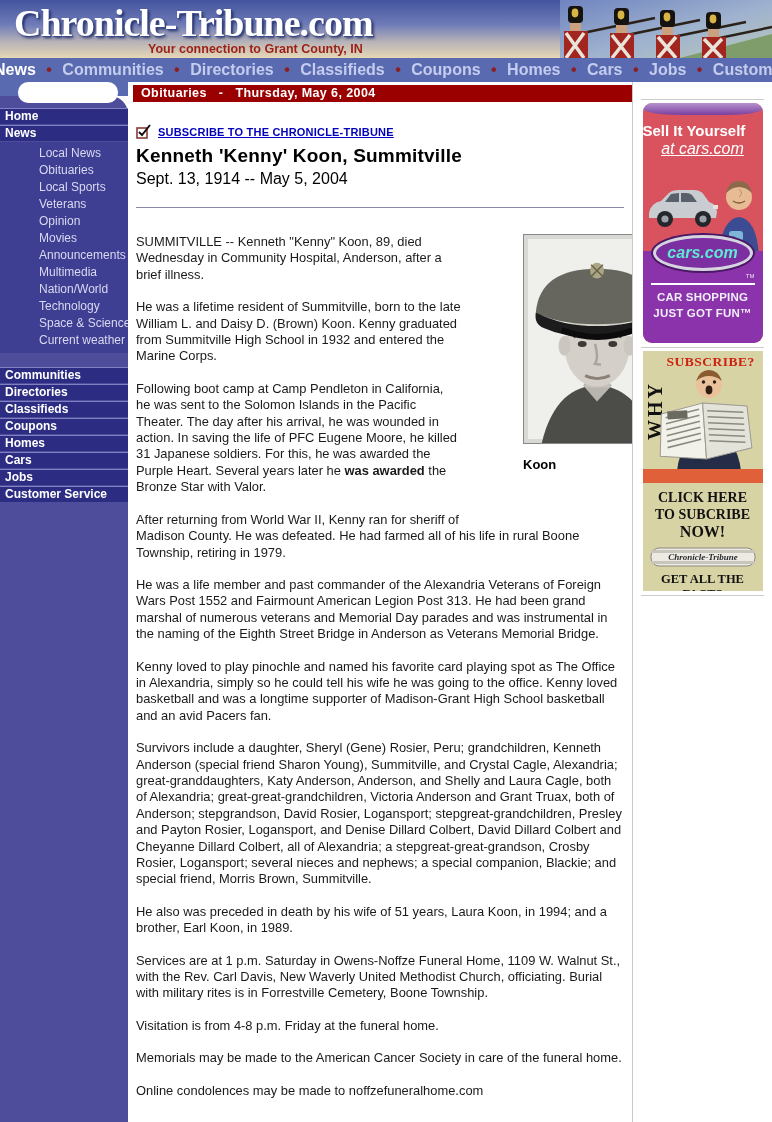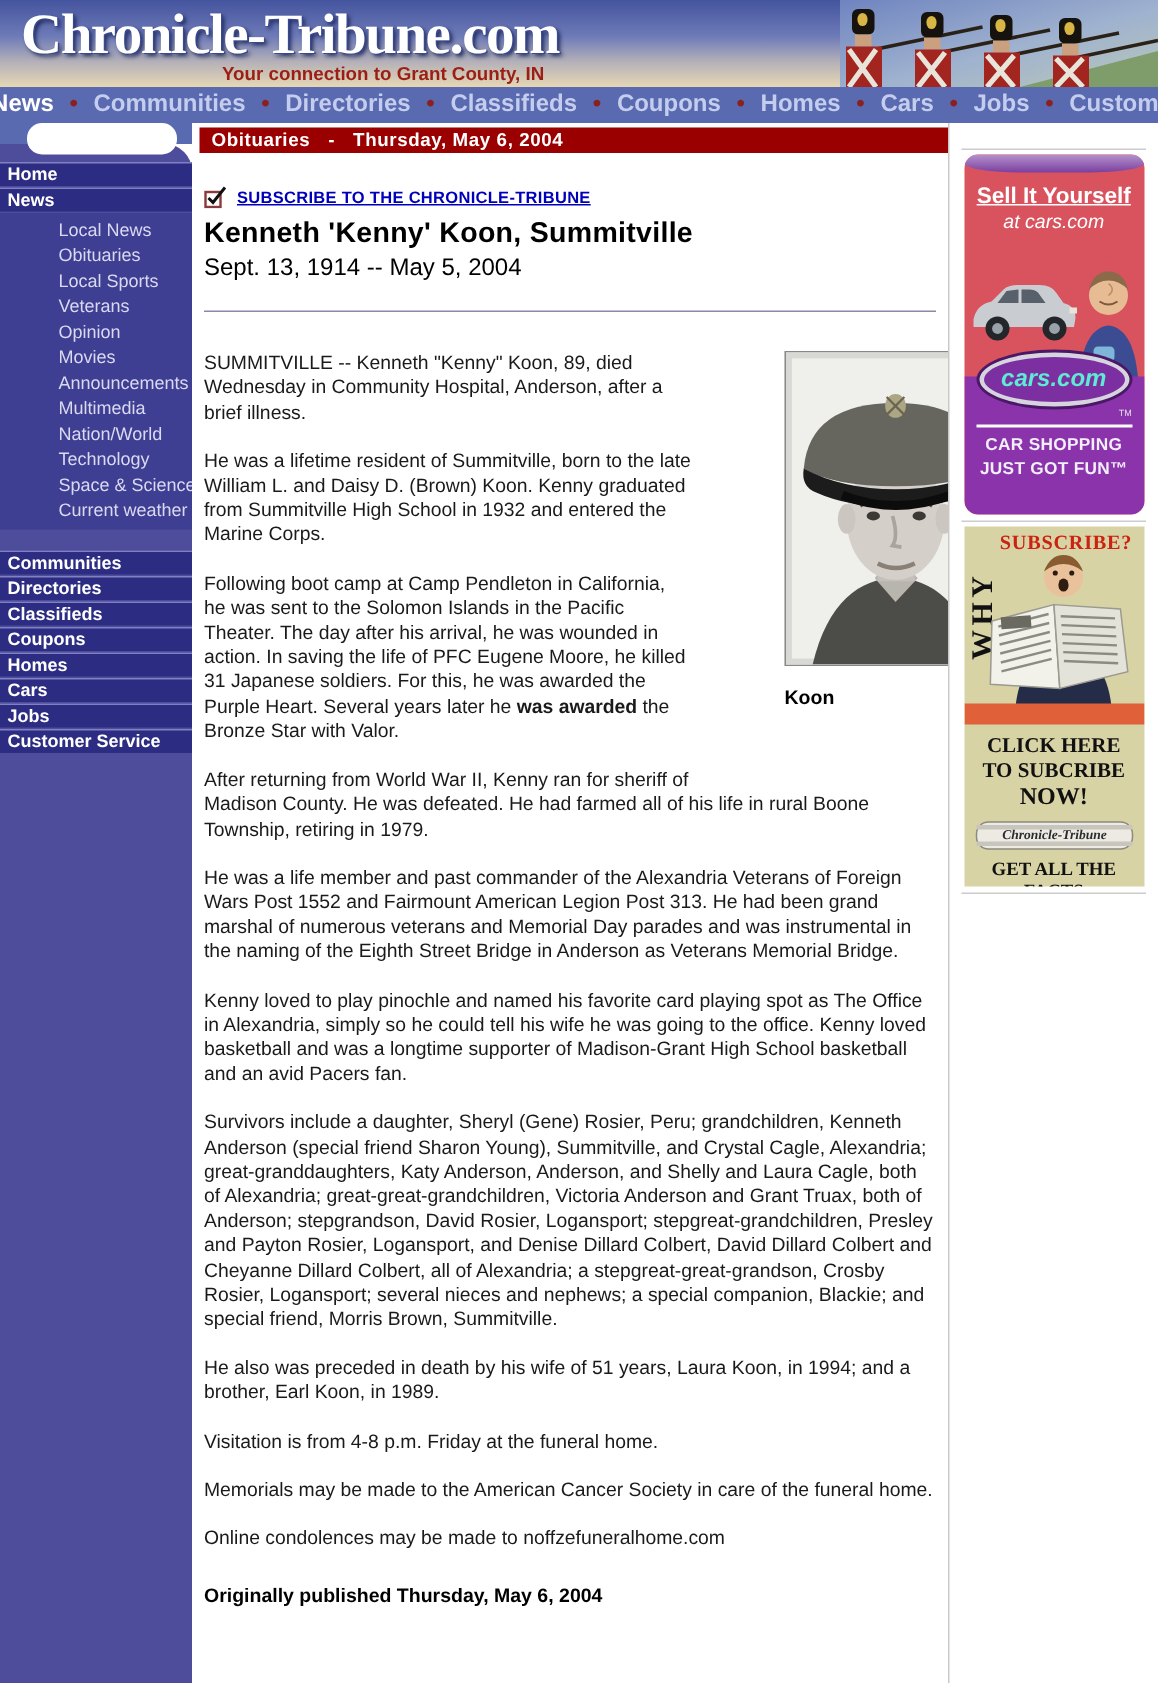--- a/index.html
+++ b/index.html
@@ -93,22 +93,22 @@
   .rail {
     position:absolute; left:632px; top:0; width:140px; height:100%;
     background:#fff; border-left:1px solid #c9c9c9;
   }
   .rail-rule { border:none; border-top:1px solid #ccc; margin:0 8px; }
   .ad { width:120px; margin:3px auto 4px auto; position:relative; overflow:hidden; cursor:pointer; }
 
   
   .ad-cars { height:240px; border-radius:9px; background:var(--adpink,#d9535f); }
   .ad-cars .top-arc { height:12px; background:linear-gradient(180deg,#b592cc,#7a3fa0); border-radius:9px 9px 50% 50%/9px 9px 10px 10px; }
-  .ad-cars .l1 { text-align:center; color:#fff; font-weight:bold; font-size:15px; margin-top:7px;text-decoration:underline; }
-  .ad-cars .l2 { text-align:center; color:#fff; font-size:13px; font-style:italic; margin-top:1px; }
+  .ad-cars .l1 { text-align:left; color:#fff; font-weight:bold; font-size:15px; margin-top:7px; }
+  .ad-cars .l2 { text-align:center; color:#fff; font-size:16px; font-style:italic; margin-top:1px;text-decoration:underline; }
   .ad-cars .scene { position:absolute; left:0; top:58px; }
   .ad-cars .bottom { position:absolute; left:0; bottom:0; width:120px; height:92px; background:var(--adpurple,#8a33aa); border-radius:0 0 9px 9px; }
   .oval-logo {
     position:absolute; left:10px; top:-16px; width:100px; height:36px;
     background:#7b2fa0; border:3px solid #d6d4de; border-radius:50%;
     box-shadow:0 0 0 2px #4a1866; text-align:center; line-height:30px;
     color:#5eead4; font-weight:bold; font-style:italic; font-size:16px;
   }
   .ad-cars .tm { position:absolute; right:8px; top:22px; color:#e8e0f0; font-size:6px; }
   .ad-cars .white-rule { position:absolute; left:8px; right:8px; top:32px; border-top:2px solid #fff; }
@@ -272,20 +272,21 @@
         </figure>
         <div id="paragraphs">
             <p><span>SUMMITVILLE -- Kenneth "Kenny" Koon, 89, died Wednesday in Community Hospital, Anderson, after a brief illness.</span></p>
             <p><span>He was a lifetime resident of Summitville, born to the late William L. and Daisy D. (Brown) Koon. Kenny graduated from Summitville High School in 1932 and entered the Marine Corps.</span></p>
             <p><span>Following boot camp at Camp Pendleton in California, he was sent to the Solomon Islands in the Pacific Theater. The day after his arrival, he was wounded in action. In saving the life of PFC Eugene Moore, he killed 31 Japanese soldiers. For this, he was awarded the Purple Heart. Several years later he </span><b>was awarded</b><span> the Bronze Star with Valor.</span></p>
             <p><span>After returning from World War II, Kenny ran for sheriff of Madison County. He was defeated. He had farmed all of his life in rural Boone Township, retiring in 1979.</span></p>
             <p><span>He was a life member and past commander of the Alexandria Veterans of Foreign Wars Post 1552 and Fairmount American Legion Post 313. He had been grand marshal of numerous veterans and Memorial Day parades and was instrumental in the naming of the Eighth Street Bridge in Anderson as Veterans Memorial Bridge.</span></p>
             <p><span>Kenny loved to play pinochle and named his favorite card playing spot as The Office in Alexandria, simply so he could tell his wife he was going to the office. Kenny loved basketball and was a longtime supporter of Madison-Grant High School basketball and an avid Pacers fan.</span></p>
             <p><span>Survivors include a daughter, Sheryl (Gene) Rosier, Peru; grandchildren, Kenneth Anderson (special friend Sharon Young), Summitville, and Crystal Cagle, Alexandria; great-granddaughters, Katy Anderson, Anderson, and Shelly and Laura Cagle, both of Alexandria; great-great-grandchildren, Victoria Anderson and Grant Truax, both of Anderson; stepgrandson, David Rosier, Logansport; stepgreat-grandchildren, Presley and Payton Rosier, Logansport, and Denise Dillard Colbert, David Dillard Colbert and Cheyanne Dillard Colbert, all of Alexandria; a stepgreat-great-grandson, Crosby Rosier, Logansport; several nieces and nephews; a special companion, Blackie; and special friend, Morris Brown, Summitville.</span></p>
             <p><span>He also was preceded in death by his wife of 51 years, Laura Koon, in 1994; and a brother, Earl Koon, in 1989.</span></p>
+            <p><span>Services are at 1 p.m. Saturday in Owens-Noffze Funeral Home, 1109 W. Walnut St., with the Rev. Carl Davis, New Waverly United Methodist Church, officiating. Burial with military rites is in Forrestville Cemetery, Boone Township.</span></p>
             <p><span>Visitation is from 4-8 p.m. Friday at the funeral home.</span></p>
             <p><span>Memorials may be made to the American Cancer Society in care of the funeral home.</span></p>
             <p><span>Online condolences may be made to noffzefuneralhome.com</span></p>
           </div>
         <div class="pub-line">Originally published Thursday, May 6, 2004</div>
       </div>
     </main>
 
     <aside class="rail">
       <div style="height:17px"></div>

